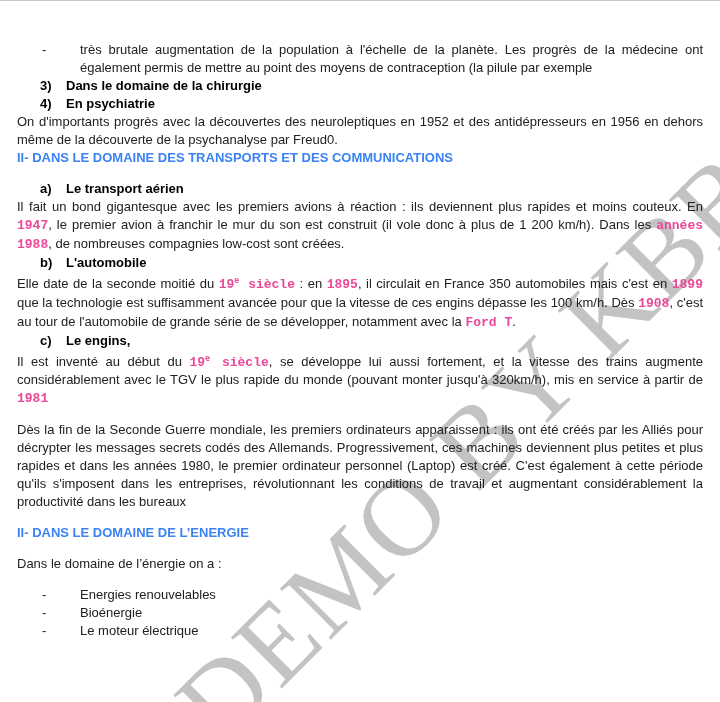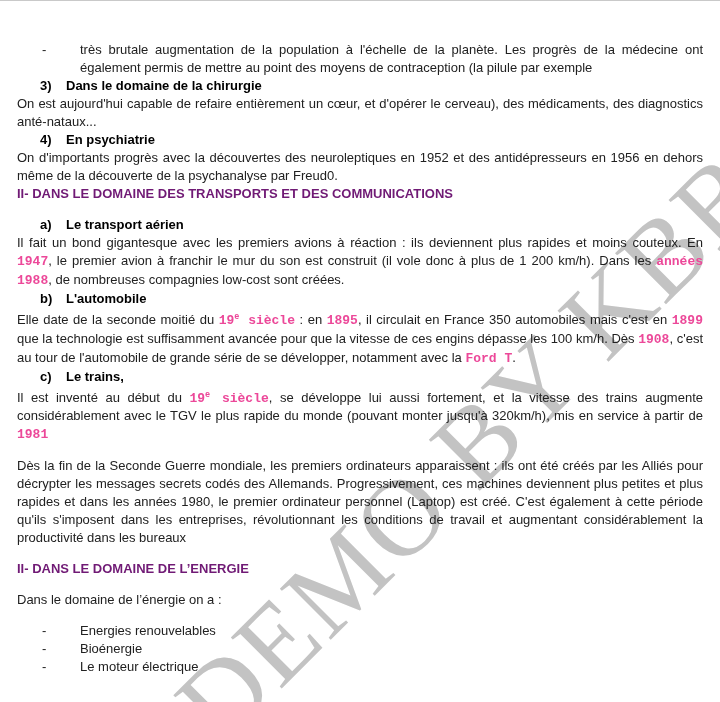--- a/index.html
+++ b/index.html
@@ -36,21 +36,21 @@
     position: relative;
     z-index: 1;
     padding: 40px 17px 0 17px;
   }
   .para {
     text-align: justify;
     margin: 0;
   }
   .heading {
     font-weight: 700;
-    color: #701a75;
+    color: #3b82f6;
     margin: 0;
   }
   .subheading {
     display: flex;
     font-weight: 700;
     color: #000000;
     margin: 0;
   }
   .subheading .num {
     flex: none;
@@ -86,40 +86,39 @@
   <div class="watermark" style="color: rgb(195, 195, 195);">DEMO BY KBB</div>
   <div class="content" id="doc-content">
       <div class="bullet">
         <span class="dash">-</span>
         <div class="txt"><span>très brutale augmentation de la population à l'échelle de la planète. Les progrès de la médecine ont également permis de mettre au point des moyens de contraception (la pilule par exemple</span></div>
       </div>
       <div class="subheading">
         <span class="num">3)</span>
         <div class="txt"><span>Dans le domaine de la chirurgie</span></div>
       </div>
-      <div class="para"><span>On est aujourd'hui capable de refaire entièrement un cœur, et d'opérer le cerveau), des médicaments, des diagnostics anté-nataux...</span></div>
       <div class="subheading">
         <span class="num">4)</span>
         <div class="txt"><span>En psychiatrie</span></div>
       </div>
       <div class="para"><span>On d'importants progrès avec la découvertes des neuroleptiques en 1952 et des antidépresseurs en 1956 en dehors même de la découverte de la psychanalyse par Freud0.</span></div>
       <div class="heading"><span>II- DANS LE DOMAINE DES TRANSPORTS ET DES COMMUNICATIONS</span></div>
       <div class="subheading gap">
         <span class="num">a)</span>
         <div class="txt"><span>Le transport aérien</span></div>
       </div>
       <div class="para"><span>Il fait un bond gigantesque avec les premiers avions à réaction : ils deviennent plus rapides et moins couteux. En </span><span class="b">1947</span><span>, le premier avion à franchir le mur du son est construit (il vole donc à plus de 1 200 km/h). Dans les </span><span class="b">années 1988</span><span>, de nombreuses compagnies low-cost sont créées.</span></div>
       <div class="subheading">
         <span class="num">b)</span>
         <div class="txt"><span>L'automobile</span></div>
       </div>
       <div class="para"><span>Elle date de la seconde moitié du </span><span class="b">19</span><span class="b sup">e</span><span class="b"> siècle</span><span> : en </span><span class="b">1895</span><span>, il circulait en France 350 automobiles mais c'est en </span><span class="b">1899</span><span> que la technologie est suffisamment avancée pour que la vitesse de ces engins dépasse les 100 km/h. Dès </span><span class="b">1908</span><span>, c'est au tour de l'automobile de grande série de se développer, notamment avec la </span><span class="b">Ford T</span><span>.</span></div>
       <div class="subheading">
         <span class="num">c)</span>
-        <div class="txt"><span>Le trains,</span></div>
+        <div class="txt"><span>Le engins,</span></div>
       </div>
       <div class="para"><span>Il est  inventé au début du </span><span class="b">19</span><span class="b sup">e</span><span class="b"> siècle</span><span>, se développe lui aussi fortement, et la vitesse des trains augmente considérablement avec le TGV le plus rapide du monde (pouvant monter jusqu'à 320km/h), mis en service à partir de </span><span class="b">1981</span></div>
       <div class="para gap"><span>Dès la fin de la Seconde Guerre mondiale, les premiers ordinateurs apparaissent : ils ont été créés par les Alliés pour décrypter les messages secrets codés des Allemands. Progressivement, ces machines deviennent plus petites et plus rapides et dans les années 1980, le premier ordinateur personnel  (Laptop) est créé. C'est également à cette période qu'ils s'imposent dans les entreprises, révolutionnant les conditions de travail et augmentant considérablement la productivité dans les bureaux</span></div>
       <div class="heading gap"><span>II- DANS LE DOMAINE DE L’ENERGIE</span></div>
       <div class="para gap"><span>Dans le domaine de l’énergie on a :</span></div>
       <div class="gap">
         <div class="bullet">
           <span class="dash">-</span>
           <div class="txt"><span>Energies renouvelables</span></div>
         </div>

